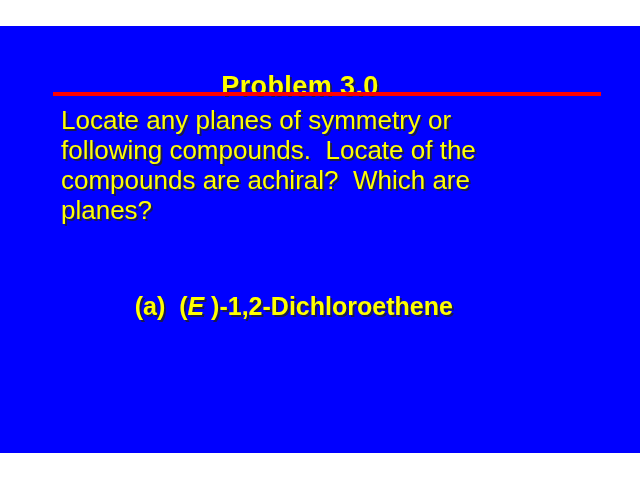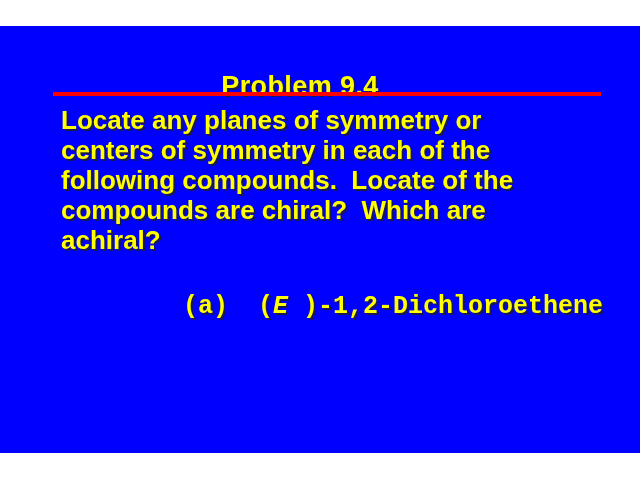--- a/index.html
+++ b/index.html
@@ -52,21 +52,21 @@
   }
 
   
   #body-text {
     position: absolute;
     left: 61px;
     top: 79px;
     width: 560px;
     color: #ffff00;
     font-size: 26px;
-    font-weight: bold;
+    font-weight: normal;
     line-height: 30px;
     text-shadow: 2px 2px 0 #1a1a4d;
     letter-spacing: 0px;
   }
   #body-text .ln {
     display: block;
     white-space: pre;
   }
 
   
@@ -77,42 +77,40 @@
     width: 545px;
     color: #ffff00;
     font-size: 25px;
     font-weight: bold;
     line-height: 27px;
     text-shadow: 2px 2px 0 #1a1a4d;
   }
   #compound-list .item {
     display: block;
     white-space: pre;
-    font-family: Liberation Mono, monospace;
   }
   #compound-list .marker { }
   #compound-list .desc-italic {
     font-style: italic;
   }
 </style>
 </head>
 <body>
 
 <div id="slide">
 
-  <div id="title">Problem 9.4</div>
+  <div id="title">Problem 3.0</div>
 
   <div id="rule"></div>
 
   <div id="body-text">
     <span class="ln">Locate any planes of symmetry or</span>
-    <span class="ln">centers of symmetry in each of the</span>
     <span class="ln">following compounds.  Locate of the</span>
-    <span class="ln">compounds are chiral?  Which are</span>
-    <span class="ln">achiral?</span>
+    <span class="ln">compounds are achiral?  Which are</span>
+    <span class="ln">planes?</span>
   </div>
 
   <div id="compound-list">
 
     <span class="item">
       <span class="marker">(a)</span><span class="pre">  (</span><span class="desc-italic">E</span><span class="post"> )-1,2-Dichloroethene</span>
     </span>
 
 
     <span class="item">

